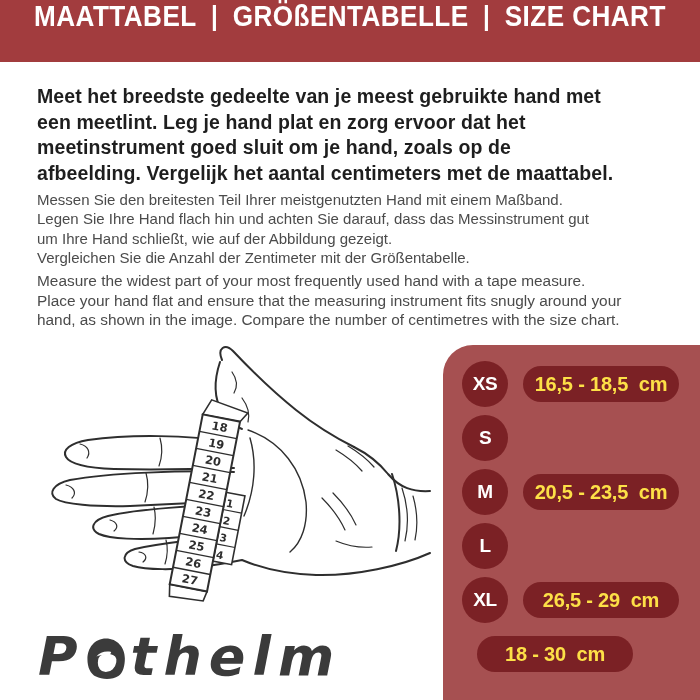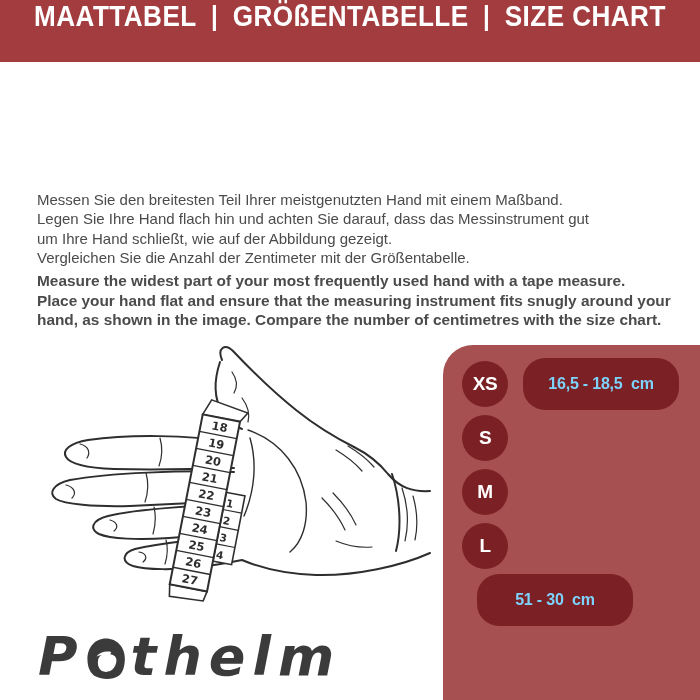--- a/index.html
+++ b/index.html
@@ -18,39 +18,39 @@
     transform:scaleX(.9);transform-origin:center;
   }
   .header-sep{margin:0 16px;font-weight:700;font-size:27px;}
   
   .para{position:absolute;left:37px;white-space:pre-line;}
   .para-nl{
     top:84px;color:#1e1e1e;font-size:19.5px;line-height:25.5px;font-weight:600;
     letter-spacing:.1px;
   }
   .para-de{top:190px;color:#4b4b4b;font-size:15px;line-height:19.3px;font-weight:400;}
-  .para-en{top:271px;color:#4b4b4b;font-size:15.4px;line-height:19.6px;font-weight:700;}
+  .para-en{top:271px;color:#4b4b4b;font-size:15.4px;line-height:19.6px;font-weight:400;}
   
   .size-panel{
     position:absolute;left:443px;top:345px;width:257px;height:355px;
     background:#a65051;border-top-left-radius:30px;
     padding-top:17px;box-sizing:border-box;
   }
   .size-row{
     display:flex;align-items:center;height:44px;margin:0 0 10px 19px;
   }
   .size-circle{
     width:46px;height:46px;border-radius:50%;background:#7b2125;
     color:#ffffff;font-weight:700;font-size:19px;
     display:flex;align-items:center;justify-content:center;flex:0 0 auto;
     letter-spacing:-0.5px;
   }
   .size-pill{
-    width:156px;height:52px;border-radius:22px;background:#7b2125;
-    color:#7dd3fc;font-weight:700;font-size:16px;margin-left:15px;
+    width:156px;height:36px;border-radius:22px;background:#7b2125;
+    color:#fde047;font-weight:700;font-size:20px;margin-left:15px;
     display:flex;align-items:center;justify-content:center;flex:0 0 auto;
     white-space:pre;letter-spacing:-0.2px;
   }
   
   .hand-illustration{position:absolute;left:36px;top:338px;}
   
   .brand-logo{
     position:absolute;left:38px;top:616px;height:76px;
     display:flex;align-items:flex-end;
     color:#3b3b3b;font-family:"DejaVu Sans",sans-serif;
@@ -67,20 +67,24 @@
   <div class="header-bar">
     <div class="header-inner">
       <span>MAATTABEL</span>
       <span class="header-sep">|</span>
       <span>GRÖßENTABELLE</span>
       <span class="header-sep">|</span>
       <span>SIZE CHART</span>
     </div>
   </div>
 
+  <div class="para para-nl">Meet het breedste gedeelte van je meest gebruikte hand met
+een meetlint. Leg je hand plat en zorg ervoor dat het
+meetinstrument goed sluit om je hand, zoals op de
+afbeelding. Vergelijk het aantal centimeters met de maattabel.</div>
   <div class="para para-de">Messen Sie den breitesten Teil Ihrer meistgenutzten Hand mit einem Maßband.
 Legen Sie Ihre Hand flach hin und achten Sie darauf, dass das Messinstrument gut
 um Ihre Hand schließt, wie auf der Abbildung gezeigt.
 Vergleichen Sie die Anzahl der Zentimeter mit der Größentabelle.</div>
   <div class="para para-en">Measure the widest part of your most frequently used hand with a tape measure.
 Place your hand flat and ensure that the measuring instrument fits snugly around your
 hand, as shown in the image. Compare the number of centimetres with the size chart.</div>
 
   <svg class="hand-illustration" width="410" height="300" viewBox="0 0 410 300">
     <g fill="none" stroke="#2e2e2e" stroke-width="2" stroke-linecap="round">
@@ -185,22 +189,27 @@
   <div class="size-panel">
     <div class="size-row">
       <div class="size-circle">XS</div>
       <div class="size-pill">16,5 - 18,5  cm</div>
     </div>
     <div class="size-row">
       <div class="size-circle">S</div>
     </div>
     <div class="size-row">
       <div class="size-circle">M</div>
+      <div class="size-pill">20,5 - 23,5  cm</div>
     </div>
     <div class="size-row">
       <div class="size-circle">L</div>
     </div>
     <div class="size-row">
-      <div class="size-pill">51 - 30  cm</div>
+      <div class="size-circle">XL</div>
+      <div class="size-pill">26,5 - 29  cm</div>
+    </div>
+    <div class="size-row">
+      <div class="size-pill">18 - 30  cm</div>
     </div>
   </div>
 
 </div>
 
 </body></html>

